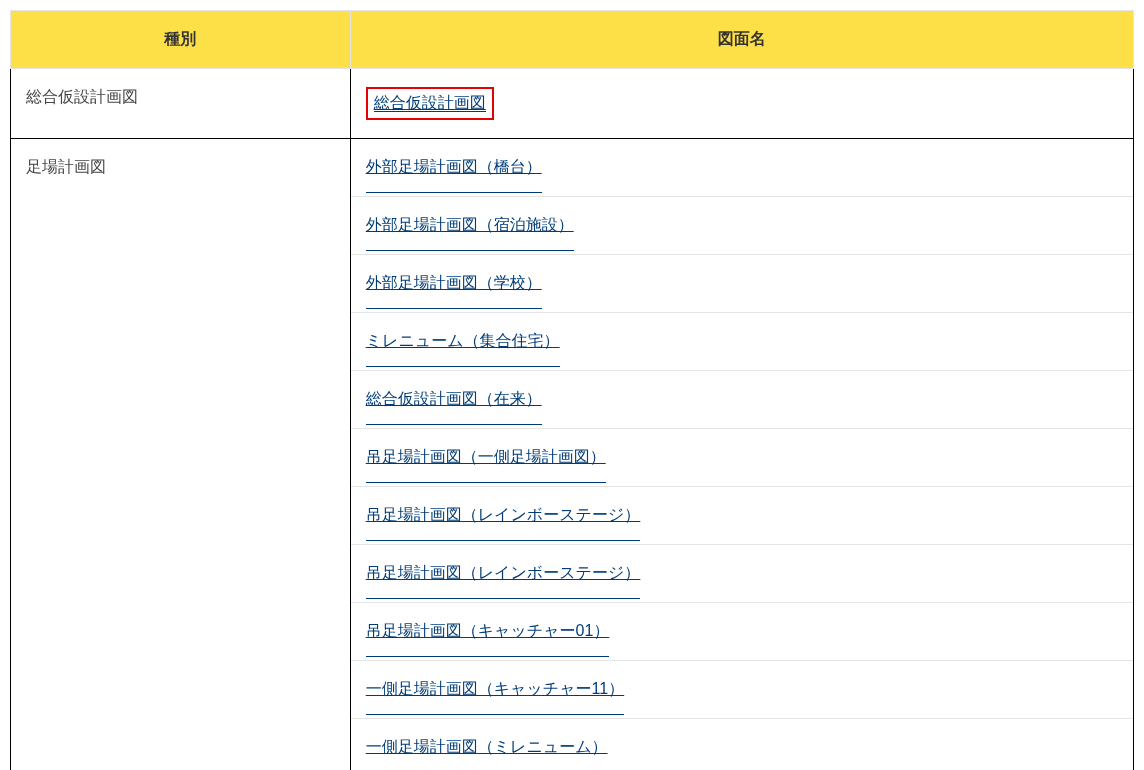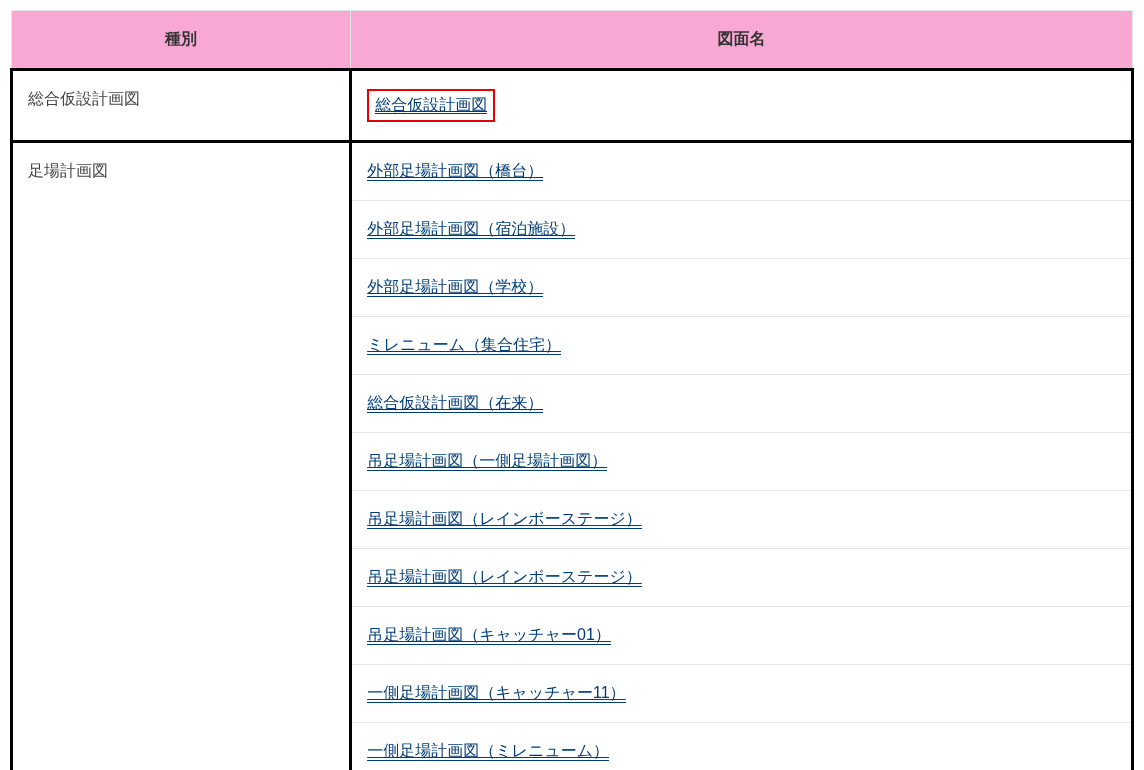--- a/index.html
+++ b/index.html
@@ -10,48 +10,48 @@
     }
     .table {
       width: 1124px;
       border-collapse: collapse;
       border: 1px solid #e5e5e5;
       background: #ffffff;
       font-size: 16px;
       color: #333333;
     }
     .table th {
-      background: #f9a8d4;
+      background: #fde047;
       padding: 18px 15px;
       text-align: center;
       font-weight: bold;
       border: 1px solid #e5e5e5;
       color: #333333;
     }
     .table td {
       padding: 18px 15px;
       text-align: left;
-      border: 3px solid #000000;
+      border: 1px solid #000000;
       vertical-align: top;
       color: #444444;
       margin-left: 20px;
     }
     .col-type { width: 340px; }
     .col-name { width: 784px; }
     .link-cell { padding: 0 !important; }
     .link-list { list-style: none; }
     .link-list li {
       padding: 18px 15px;
       border-bottom: 1px solid #e5e5e5;
     }
     .link-list li:last-child { border-bottom: none; }
     .link-list a {
       color: #003c78;
       border-bottom: 1px solid #003c78;
-      padding-bottom: 1px;
+      padding-bottom: 17px;
     }
     .highlight-box {
       display: inline-block;
       border: 2px solid #e60000;
       padding: 4px 6px;
     }
     .highlight-box a {
       color: #003c78;
       text-decoration: underline;
       border-bottom: 1px solid #003c78;

